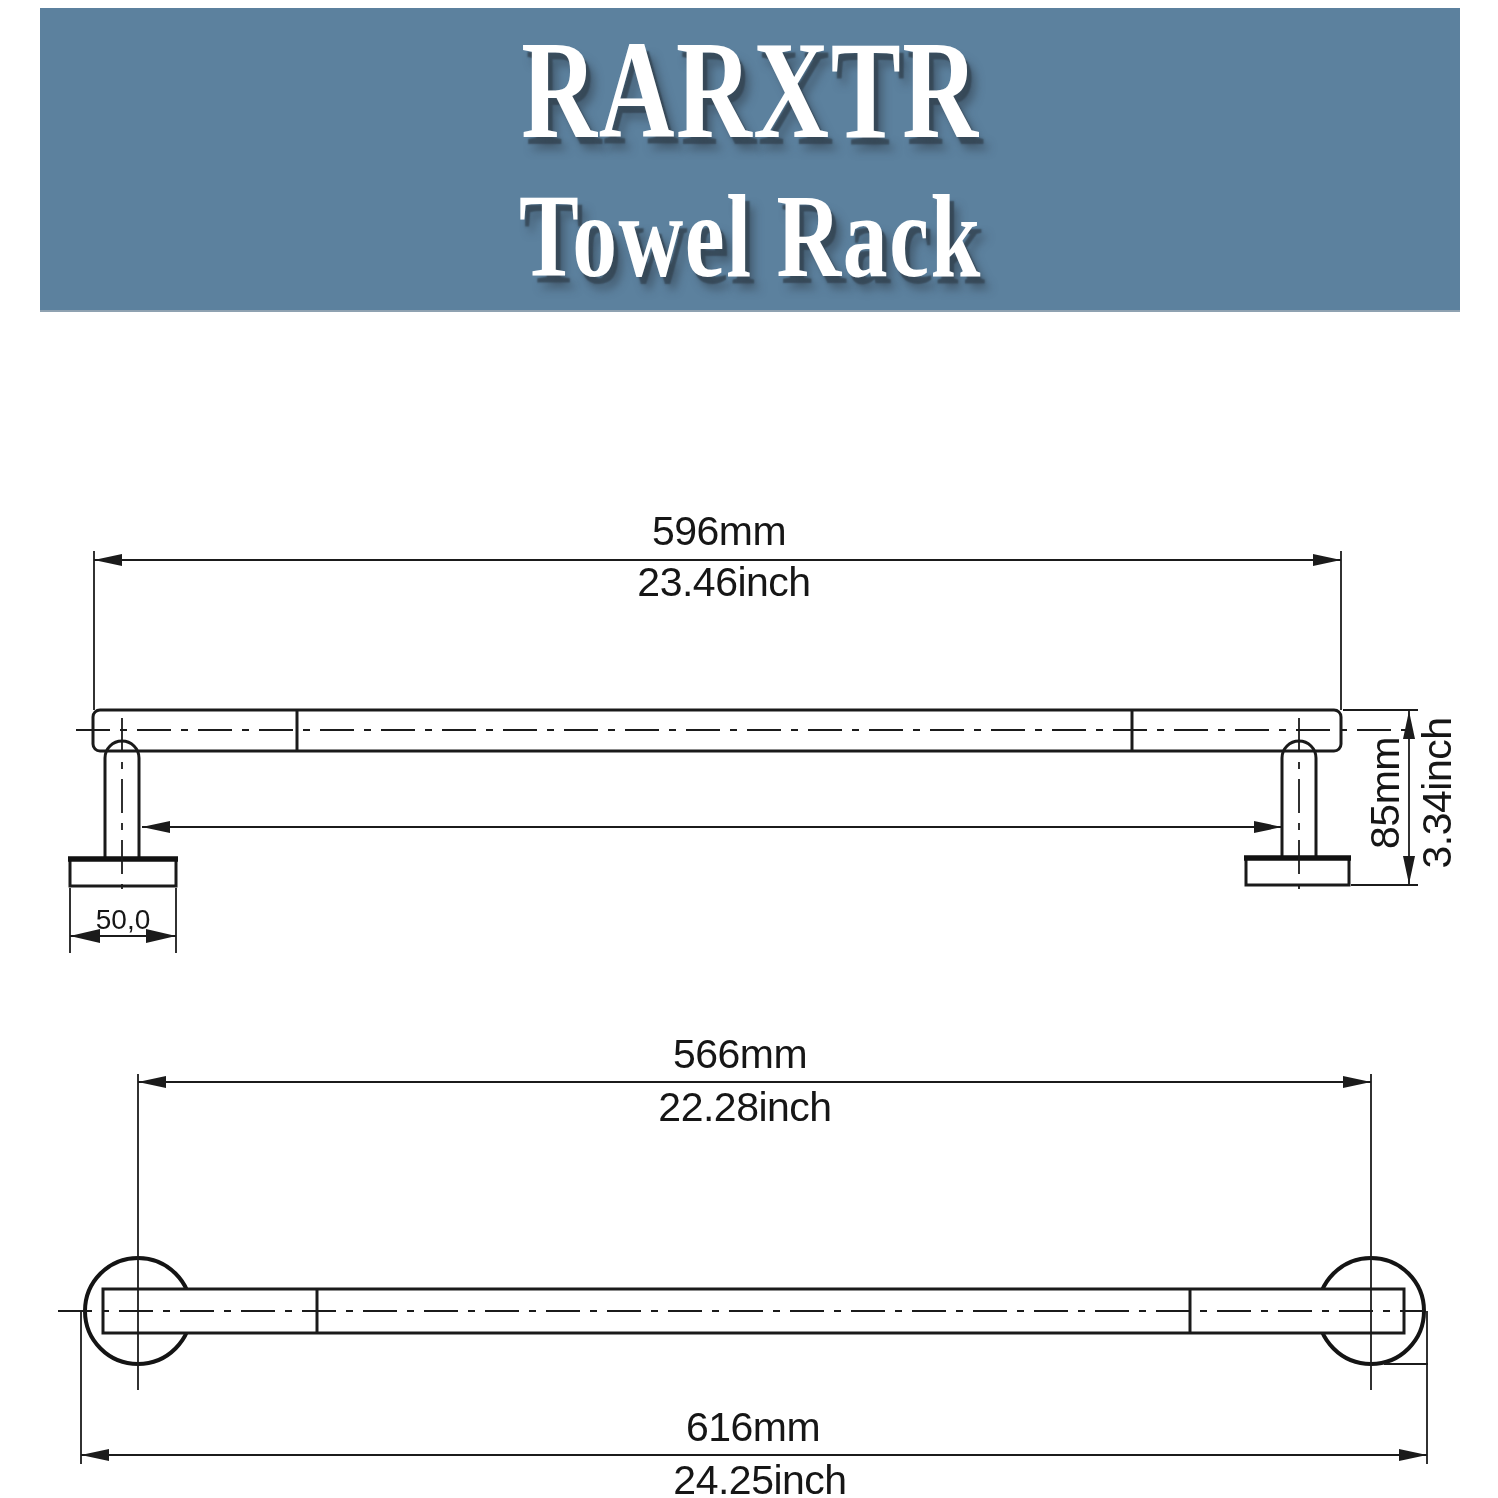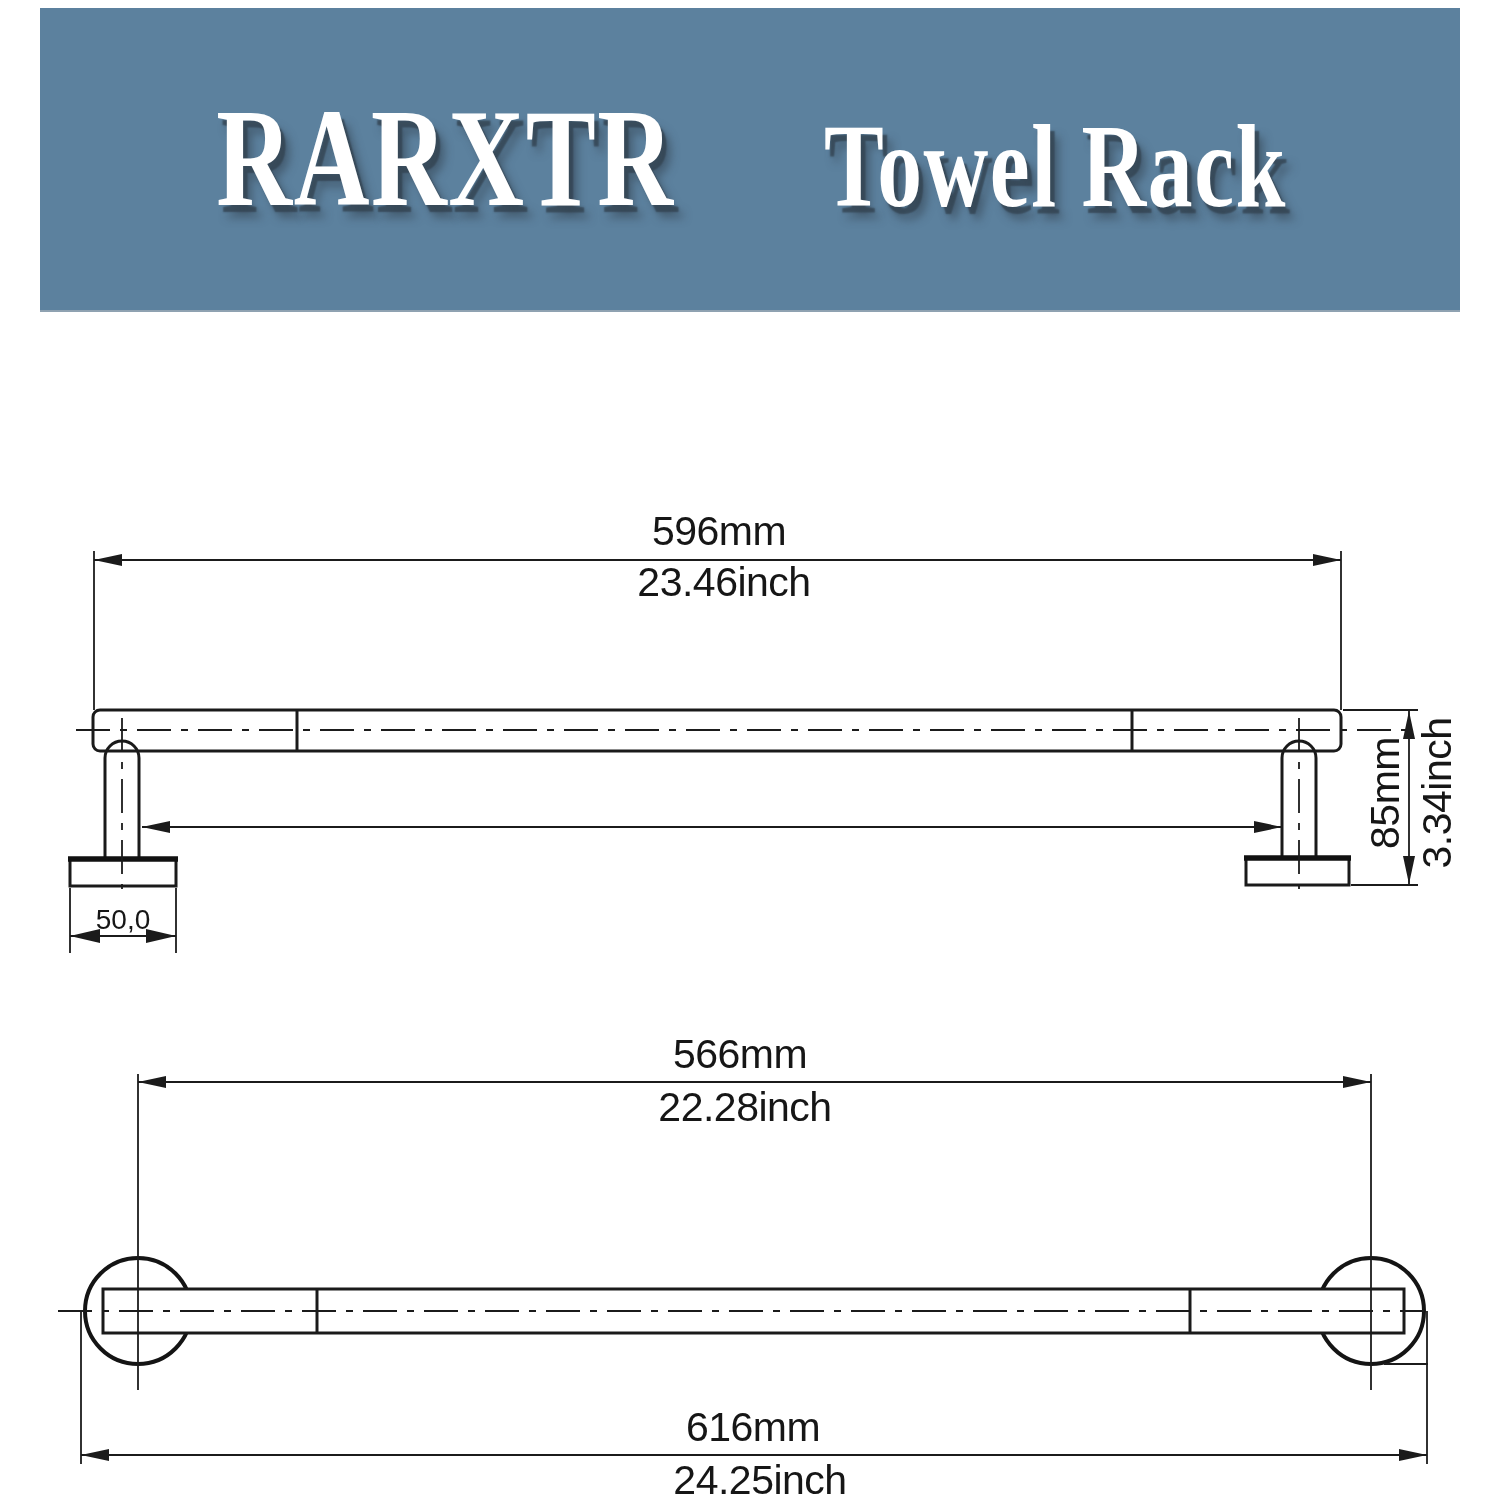--- a/index.html
+++ b/index.html
@@ -1,21 +1,21 @@
 <!DOCTYPE html>
 <html><head>
 <meta charset="utf-8">
 <style>
   html,body{margin:0;padding:0;background:#ffffff;}
   #page{position:relative;width:1498px;height:1498px;background:#ffffff;overflow:hidden;
         font-family:"Liberation Sans",sans-serif;}
   
   #banner{position:absolute;left:40px;top:8px;width:1420px;height:299px;
           background:#5c819e;border-bottom:3px solid #87202a00;
-          display:flex;flex-direction:row;align-items:center;justify-content:center;
+          display:flex;flex-direction:column;align-items:center;justify-content:center;
           box-shadow:0 2px 0 #8fa2b1;}
   .brand{font-family:"Liberation Serif",serif;font-weight:bold;color:#ffffff;
          font-size:140px;line-height:1.0;letter-spacing:2px;
          transform:scaleX(0.75);transform-origin:50% 50%;
          text-shadow:6px 7px 2px rgba(52,68,82,0.85), 12px 13px 10px rgba(52,68,82,0.55);}
   .subtitle{font-family:"Liberation Serif",serif;font-weight:bold;color:#ffffff;
          font-size:118px;line-height:1.0;margin-top:18px;letter-spacing:2px;
          transform:scaleX(0.76);transform-origin:50% 50%;
          text-shadow:6px 7px 2px rgba(52,68,82,0.85), 12px 13px 10px rgba(52,68,82,0.55);}
   

